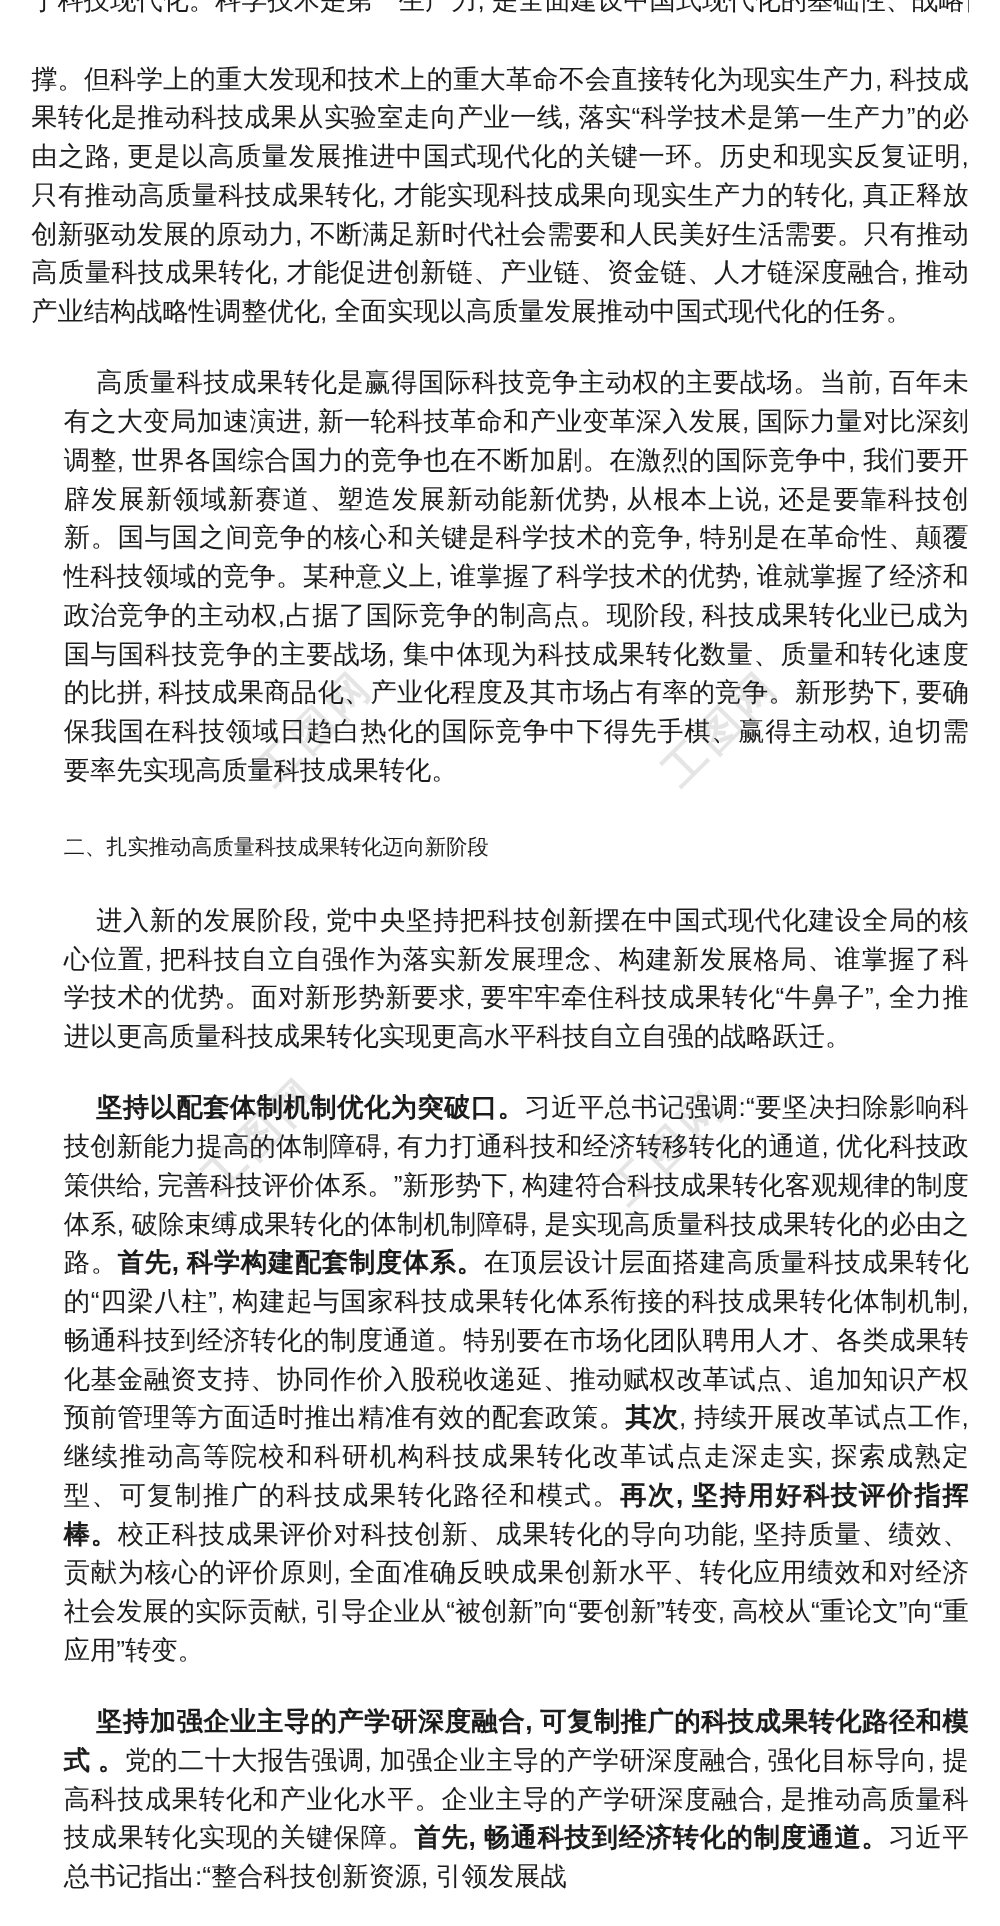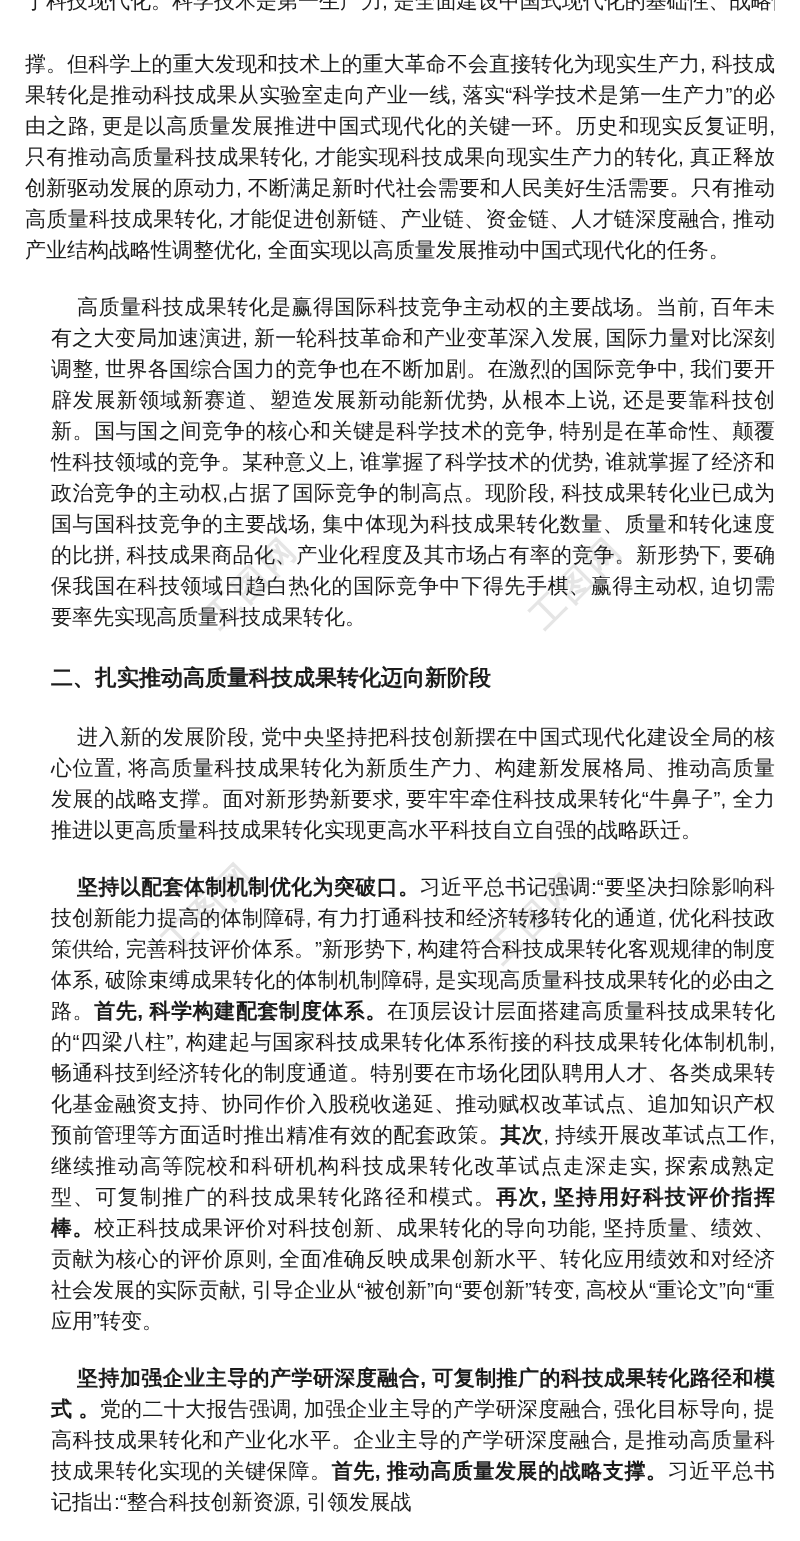--- a/index.html
+++ b/index.html
@@ -29,21 +29,21 @@
   }
   .cut-line { height:14px; overflow:hidden; position:relative; }
   .cut-line span {
     display:block; margin-top:-11px;
     white-space:nowrap; line-height:24px;
   }
   #document-body p { margin:26px 0; }
   #document-body p.indent { text-indent:26px;margin-left:26px; }
   #document-body p.first { margin-top:34px; }
   #document-body h3 {
-    font-size:22px; font-weight:bold;
+    font-size:17px; font-weight:normal;
     margin:30px 0 28px; text-indent:26px; text-align:left;
   }
   
   #preview-footer {
     position:relative; z-index:1;
     margin-top:55px;
     display:flex; justify-content:center; align-items:baseline; gap:58px;
     font-family:"DejaVu Serif","Liberation Serif",serif;
     font-weight:bold; font-size:40px;
     letter-spacing:2px;
@@ -60,22 +60,22 @@
   </div>
 
 <div id="document-page" style="color: rgb(28, 28, 28);">
   <div class="cut-line">
     <span>于科技现代化。科学技术是第一生产力, 是全面建设中国式现代化的基础性、战略性支</span>
   </div>
   <div id="document-body">
       <p class=" first"><span>撑。但科学上的重大发现和技术上的重大革命不会直接转化为现实生产力, 科技成果转化是推动科技成果从实验室走向产业一线, 落实“科学技术是第一生产力”的必由之路, 更是以高质量发展推进中国式现代化的关键一环。历史和现实反复证明, 只有推动高质量科技成果转化, 才能实现科技成果向现实生产力的转化, 真正释放创新驱动发展的原动力, 不断满足新时代社会需要和人民美好生活需要。只有推动高质量科技成果转化, 才能促进创新链、产业链、资金链、人才链深度融合, 推动产业结构战略性调整优化, 全面实现以高质量发展推动中国式现代化的任务。</span></p>
       <p class="indent"><span>高质量科技成果转化是赢得国际科技竞争主动权的主要战场。当前, 百年未有之大变局加速演进, 新一轮科技革命和产业变革深入发展, 国际力量对比深刻调整, 世界各国综合国力的竞争也在不断加剧。在激烈的国际竞争中, 我们要开辟发展新领域新赛道、塑造发展新动能新优势, 从根本上说, 还是要靠科技创新。国与国之间竞争的核心和关键是科学技术的竞争, 特别是在革命性、颠覆性科技领域的竞争。某种意义上, 谁掌握了科学技术的优势, 谁就掌握了经济和政治竞争的主动权,占据了国际竞争的制高点。现阶段, 科技成果转化业已成为国与国科技竞争的主要战场, 集中体现为科技成果转化数量、质量和转化速度的比拼, 科技成果商品化、产业化程度及其市场占有率的竞争。新形势下, 要确保我国在科技领域日趋白热化的国际竞争中下得先手棋、赢得主动权, 迫切需要率先实现高质量科技成果转化。</span></p>
       <h3>二、扎实推动高质量科技成果转化迈向新阶段</h3>
-      <p class="indent"><span>进入新的发展阶段, 党中央坚持把科技创新摆在中国式现代化建设全局的核心位置, 将高质量科技成果转化为新质生产力、构建新发展格局、推动高质量发展的战略支撑。面对新形势新要求, 要牢牢牵住科技成果转化“牛鼻子”, 全力推进以更高质量科技成果转化实现更高水平科技自立自强的战略跃迁。</span></p>
+      <p class="indent"><span>进入新的发展阶段, 党中央坚持把科技创新摆在中国式现代化建设全局的核心位置, 把科技自立自强作为落实新发展理念、构建新发展格局、谁掌握了科学技术的优势。面对新形势新要求, 要牢牢牵住科技成果转化“牛鼻子”, 全力推进以更高质量科技成果转化实现更高水平科技自立自强的战略跃迁。</span></p>
       <p class="indent"><b>坚持以配套体制机制优化为突破口。</b><span>习近平总书记强调:“要坚决扫除影响科技创新能力提高的体制障碍, 有力打通科技和经济转移转化的通道, 优化科技政策供给, 完善科技评价体系。”新形势下, 构建符合科技成果转化客观规律的制度体系, 破除束缚成果转化的体制机制障碍, 是实现高质量科技成果转化的必由之路。</span><b>首先, 科学构建配套制度体系。</b><span>在顶层设计层面搭建高质量科技成果转化的“四梁八柱”, 构建起与国家科技成果转化体系衔接的科技成果转化体制机制, 畅通科技到经济转化的制度通道。特别要在市场化团队聘用人才、各类成果转化基金融资支持、协同作价入股税收递延、推动赋权改革试点、追加知识产权预前管理等方面适时推出精准有效的配套政策。</span><b>其次</b><span>, 持续开展改革试点工作, 继续推动高等院校和科研机构科技成果转化改革试点走深走实, 探索成熟定型、可复制推广的科技成果转化路径和模式。</span><b>再次, 坚持用好科技评价指挥棒。</b><span>校正科技成果评价对科技创新、成果转化的导向功能, 坚持质量、绩效、贡献为核心的评价原则, 全面准确反映成果创新水平、转化应用绩效和对经济社会发展的实际贡献, 引导企业从“被创新”向“要创新”转变, 高校从“重论文”向“重应用”转变。</span></p>
-      <p class="indent"><b>坚持加强企业主导的产学研深度融合, 可复制推广的科技成果转化路径和模式 。</b><span>党的二十大报告强调, 加强企业主导的产学研深度融合, 强化目标导向, 提高科技成果转化和产业化水平。企业主导的产学研深度融合, 是推动高质量科技成果转化实现的关键保障。</span><b>首先, 推动高质量发展的战略支撑。</b><span>习近平总书记指出:“整合科技创新资源, 引领发展战</span></p>
+      <p class="indent"><b>坚持加强企业主导的产学研深度融合, 可复制推广的科技成果转化路径和模式 。</b><span>党的二十大报告强调, 加强企业主导的产学研深度融合, 强化目标导向, 提高科技成果转化和产业化水平。企业主导的产学研深度融合, 是推动高质量科技成果转化实现的关键保障。</span><b>首先, 畅通科技到经济转化的制度通道。</b><span>习近平总书记指出:“整合科技创新资源, 引领发展战</span></p>
     </div>
 </div>
 
 <div id="preview-footer" style="color: rgb(163, 163, 163);">
   <span>剩余2页</span>
   <span>下载后可查阅</span>
 </div>
 
 </body></html>

